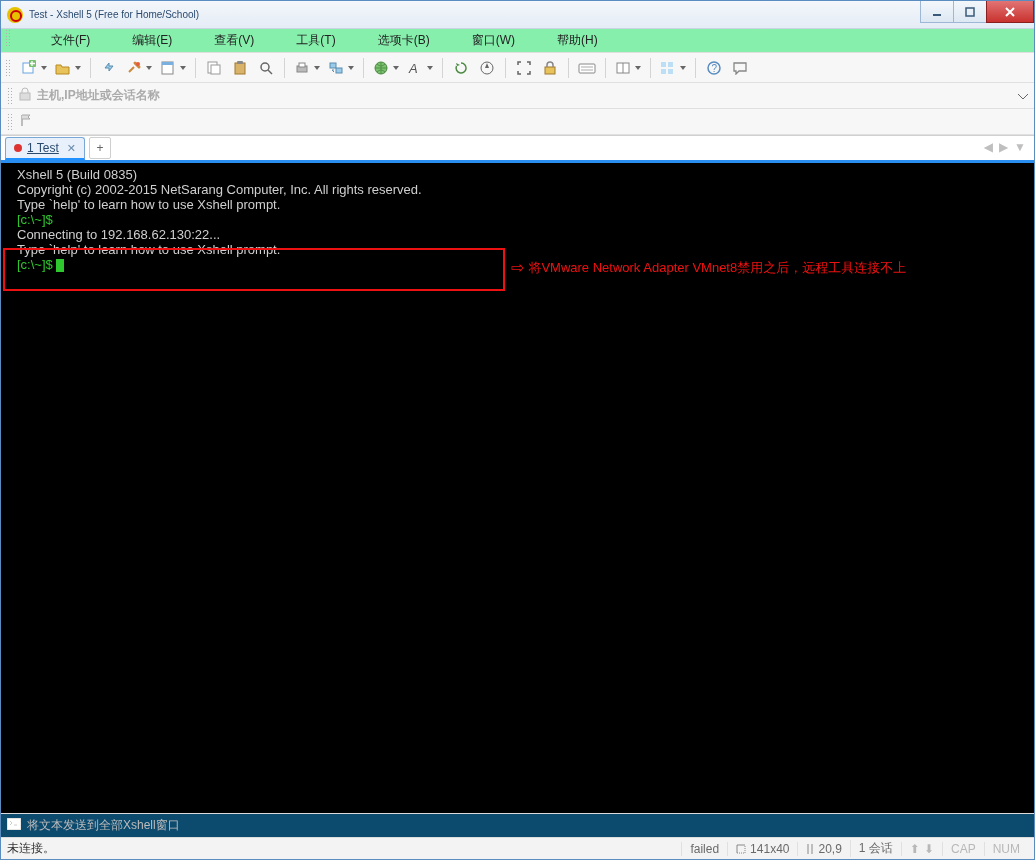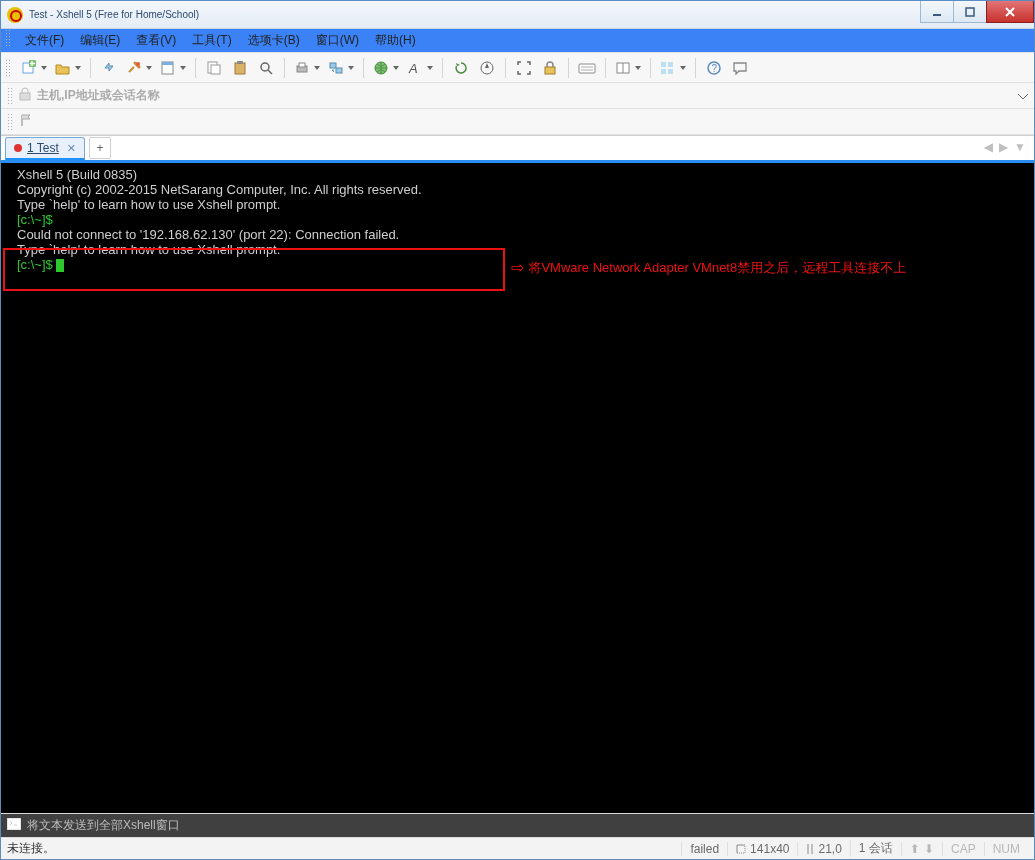--- a/index.html
+++ b/index.html
@@ -11,21 +11,21 @@
 .titlebar .app-icon { width:16px; height:16px; background:#e6c100; border-radius:50%; margin-right:6px; position:relative; }
 .titlebar .app-icon::after{content:"";position:absolute;width:8px;height:8px;border:2px solid #c00;border-radius:50%;top:3px;left:3px;}
 .titlebar .title { color:#2b4a6f; font-size:10px; flex:0 0 auto; }
 .titlebar .spacer{flex:1;}
 .win-btns{display:flex;height:100%;}
 .win-btn{width:34px;height:22px;display:flex;align-items:center;justify-content:center;border:1px solid #9db7d4;border-top:none;background:linear-gradient(#f3f7fb,#dde8f3);margin-left:-1px;}
 .win-close{width:48px;background:linear-gradient(#e27474,#c8322f);border-color:#8a1f1f;}
 .win-btn svg{display:block;}
 
 
-.menubar{height:24px;background:#3b82f6;display:flex;align-items:flex-start;padding:0 4px;border-bottom:1px solid #e0e0e0;}
+.menubar{height:24px;background:#86efac;display:flex;align-items:flex-start;padding:0 4px;border-bottom:1px solid #e0e0e0;gap:26px;}
 .dotgrip{width:6px;height:18px;margin-right:6px;background-image:radial-gradient(#b0b0b0 1px,transparent 1px);background-size:3px 3px;}
 .menu-item{padding:3px 8px;color:#222;cursor:default;}
 
 
 .toolbar{height:30px;background:#f7f7f7;display:flex;align-items:center;padding:0 4px;border-bottom:1px solid #e0e0e0;}
 .sep{width:1px;height:20px;background:#d4d4d4;margin:0 5px;}
 .tb-btn{width:22px;height:22px;display:flex;align-items:center;justify-content:center;margin:0 2px;color:#525252;}
 .tb-btn.dd{width:30px;justify-content:flex-start;padding-left:2px;position:relative;}
 .tb-btn.dd::after{content:"";position:absolute;right:2px;top:9px;border-left:3px solid transparent;border-right:3px solid transparent;border-top:4px solid #666;}
 .tb-btn svg{display:block;}
@@ -53,21 +53,21 @@
 
 .terminal{flex:1;background:#000;color:#cfcfcf;font-family:Consolas,"Courier New",monospace;font-size:13px;line-height:15px;padding:4px 16px;position:relative;overflow:hidden;}
 .terminal .line{white-space:pre;}
 .prompt{color:#2ec72e;}
 .cursor{display:inline-block;width:8px;height:13px;background:#2ec72e;vertical-align:text-bottom;}
 .redbox{position:absolute;border:2px solid #e11;pointer-events:none;}
 .annotation{position:absolute;color:#e11;font-family:"Microsoft YaHei",sans-serif;font-size:13px;display:flex;align-items:center;}
 .annotation .arrow{font-size:16px;margin-right:4px;}
 
 
-.send-row{height:24px;background:#404040;border-top:1px solid #dcdcdc;display:flex;align-items:center;padding:0 6px;color:#bcbcbc;}
+.send-row{height:24px;background:#0c4a6e;border-top:1px solid #dcdcdc;display:flex;align-items:center;padding:0 6px;color:#bcbcbc;}
 .send-row .term-icon{margin-right:6px;}
 
 
 .statusbar{height:22px;background:#f3f3f3;border-top:1px solid #dcdcdc;display:flex;align-items:center;padding:0 6px;font-size:12px;color:#333;}
 .statusbar .left{flex:1;}
 .statusbar .cell{padding:0 8px;border-left:1px solid #e0e0e0;color:#6a6a6a;display:flex;align-items:center;gap:4px;}
 .statusbar .cell.dim{color:#b8b8b8;}
 </style>
 </head>
 <body>
@@ -290,21 +290,21 @@
   </div>
   <div class="bluebar"></div>
 
   <div class="terminal">
     <div class="line">Xshell 5 (Build 0835)</div>
     <div class="line">Copyright (c) 2002-2015 NetSarang Computer, Inc. All rights reserved.</div>
     <div class="line"></div>
     <div class="line">Type `help' to learn how to use Xshell prompt.</div>
     <div class="line"><span class="prompt">[c:\~]$ </span></div>
     <div class="line"></div>
-    <div class="line">Could not connect to '192.168.62.130' (port 22): Connection failed.</div>
+    <div class="line">Connecting to 192.168.62.130:22...</div>
     <div class="line"></div>
     <div class="line">Type `help' to learn how to use Xshell prompt.</div>
     <div class="line"><span class="prompt">[c:\~]$ </span><span class="cursor"></span></div>
 
     <div class="redbox" style="left:2px;top:85px;width:502px;height:43px;"></div>
     <div class="annotation" style="left:510px;top:97px;">
       <span class="arrow">⇨</span>
       <span>将VMware Network Adapter VMnet8禁用之后，远程工具连接不上</span>
     </div>
   </div>
@@ -327,21 +327,21 @@
           <path d="M1 9 v-8 h8" stroke="#888" fill="none"></path>
           <path d="M1 9 h8 v-8" stroke="#888" fill="none" stroke-dasharray="1 1"></path>
         </svg>
       <span>141x40</span>
     </div>
     <div class="cell">
       <svg width="8" height="12">
           <line x1="2" y1="1" x2="2" y2="11" stroke="#888"></line>
           <line x1="6" y1="1" x2="6" y2="11" stroke="#888"></line>
         </svg>
-      <span>21,0</span>
+      <span>20,9</span>
     </div>
     <div class="cell">1 会话</div>
     <div class="cell dim">
       <span>⬆</span>
         <span>⬇</span>
     </div>
     <div class="cell dim">CAP</div>
     <div class="cell dim">NUM</div>
   </div>
 

